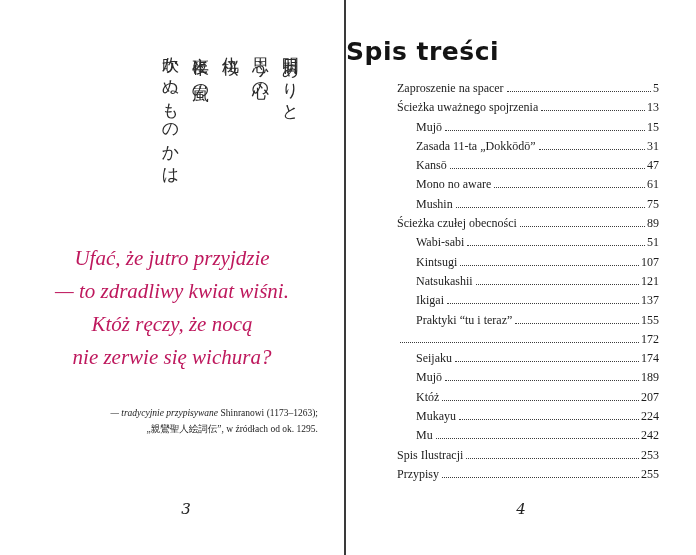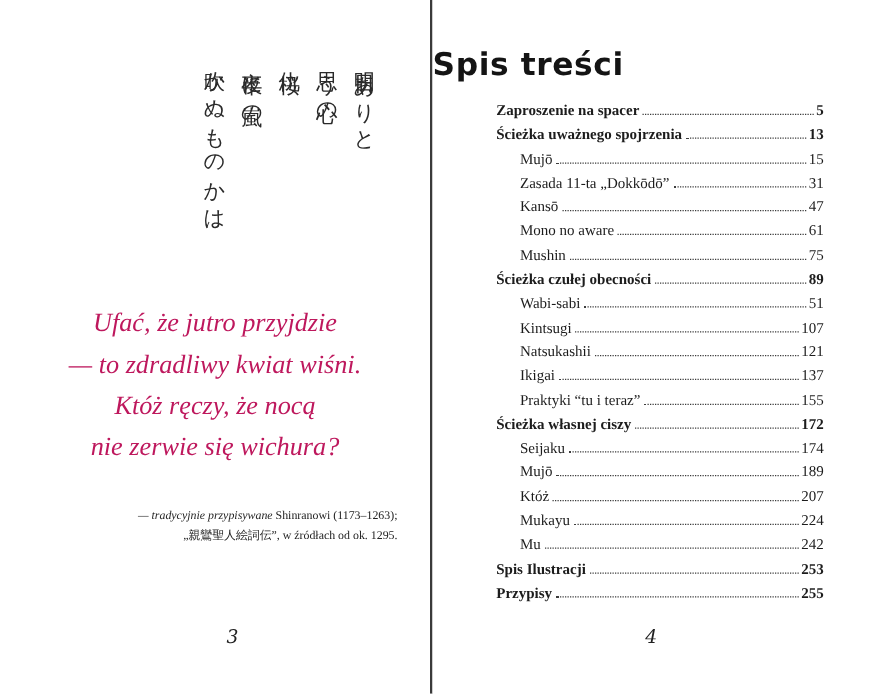--- a/index.html
+++ b/index.html
@@ -49,21 +49,21 @@
     font-family:"DejaVu Sans", sans-serif; font-weight:bold;
     font-size:25px; letter-spacing:0.5px; color:#141414;
   }
   .toc-list { position:absolute; top:79px; left:51px; right:37px; }
   .toc-row {
     display:flex; align-items:baseline;
     height:19.3px; line-height:19.3px; font-size:12px; color:#1c1c1c;
     cursor:pointer;
   }
   .toc-row.sub  { padding-left:19px; }
-  .toc-row.bold { font-weight:bold; }
+  .toc-row.bold { font-weight:normal; }
   .toc-label { white-space:nowrap; }
   .toc-leader {
     flex:1; min-width:12px; margin:0 2px 0 3px;
     border-bottom:1.4px dotted #3c3c3c;
   }
   .toc-page { white-space:nowrap; }
 </style>
 </head>
 <body>
 
@@ -160,21 +160,20 @@
           <span class="toc-label">Ikigai</span>
           <span class="toc-leader"></span>
           <span class="toc-page">137</span>
         </div>
         <div class="toc-row sub">
           <span class="toc-label">Praktyki “tu i teraz”</span>
           <span class="toc-leader"></span>
           <span class="toc-page">155</span>
         </div>
         <div class="toc-row bold">
-          <span class="toc-label">Ścieżka własnej ciszy</span>
           <span class="toc-leader"></span>
           <span class="toc-page">172</span>
         </div>
         <div class="toc-row sub">
           <span class="toc-label">Seijaku</span>
           <span class="toc-leader"></span>
           <span class="toc-page">174</span>
         </div>
         <div class="toc-row sub">
           <span class="toc-label">Mujō</span>

